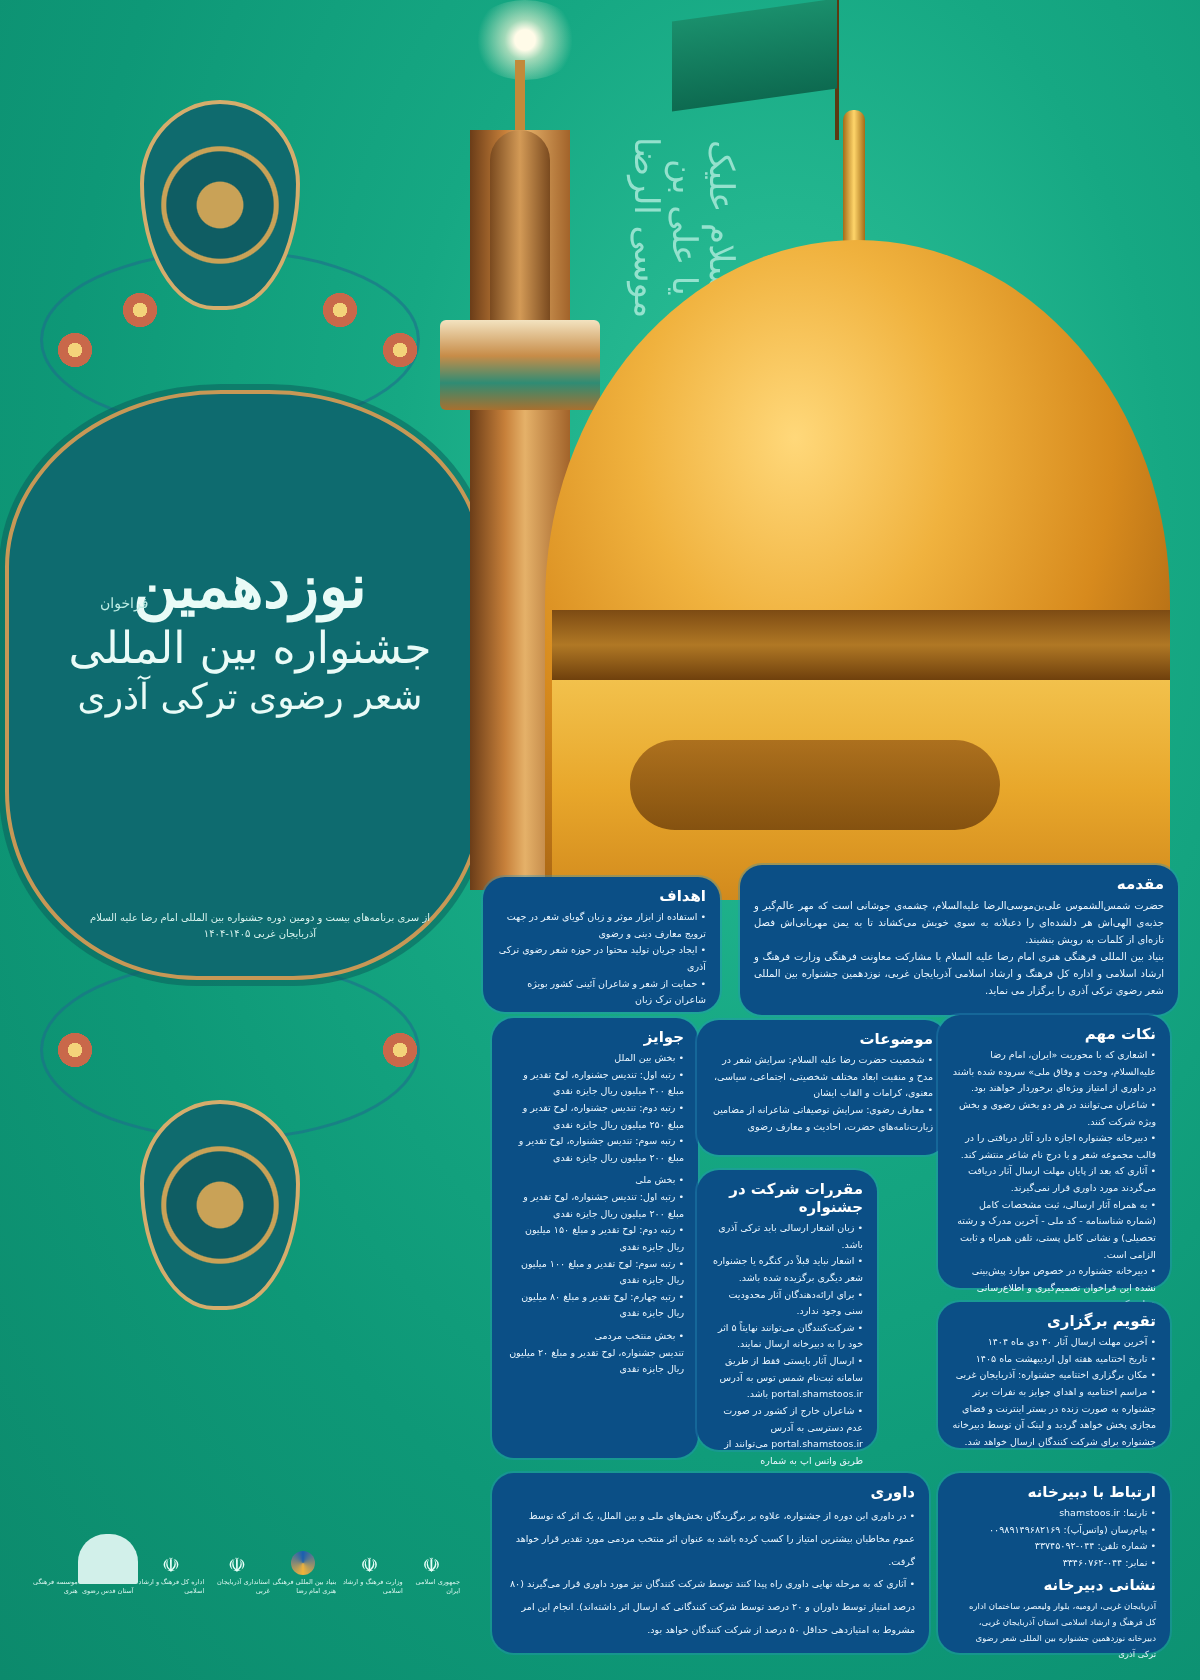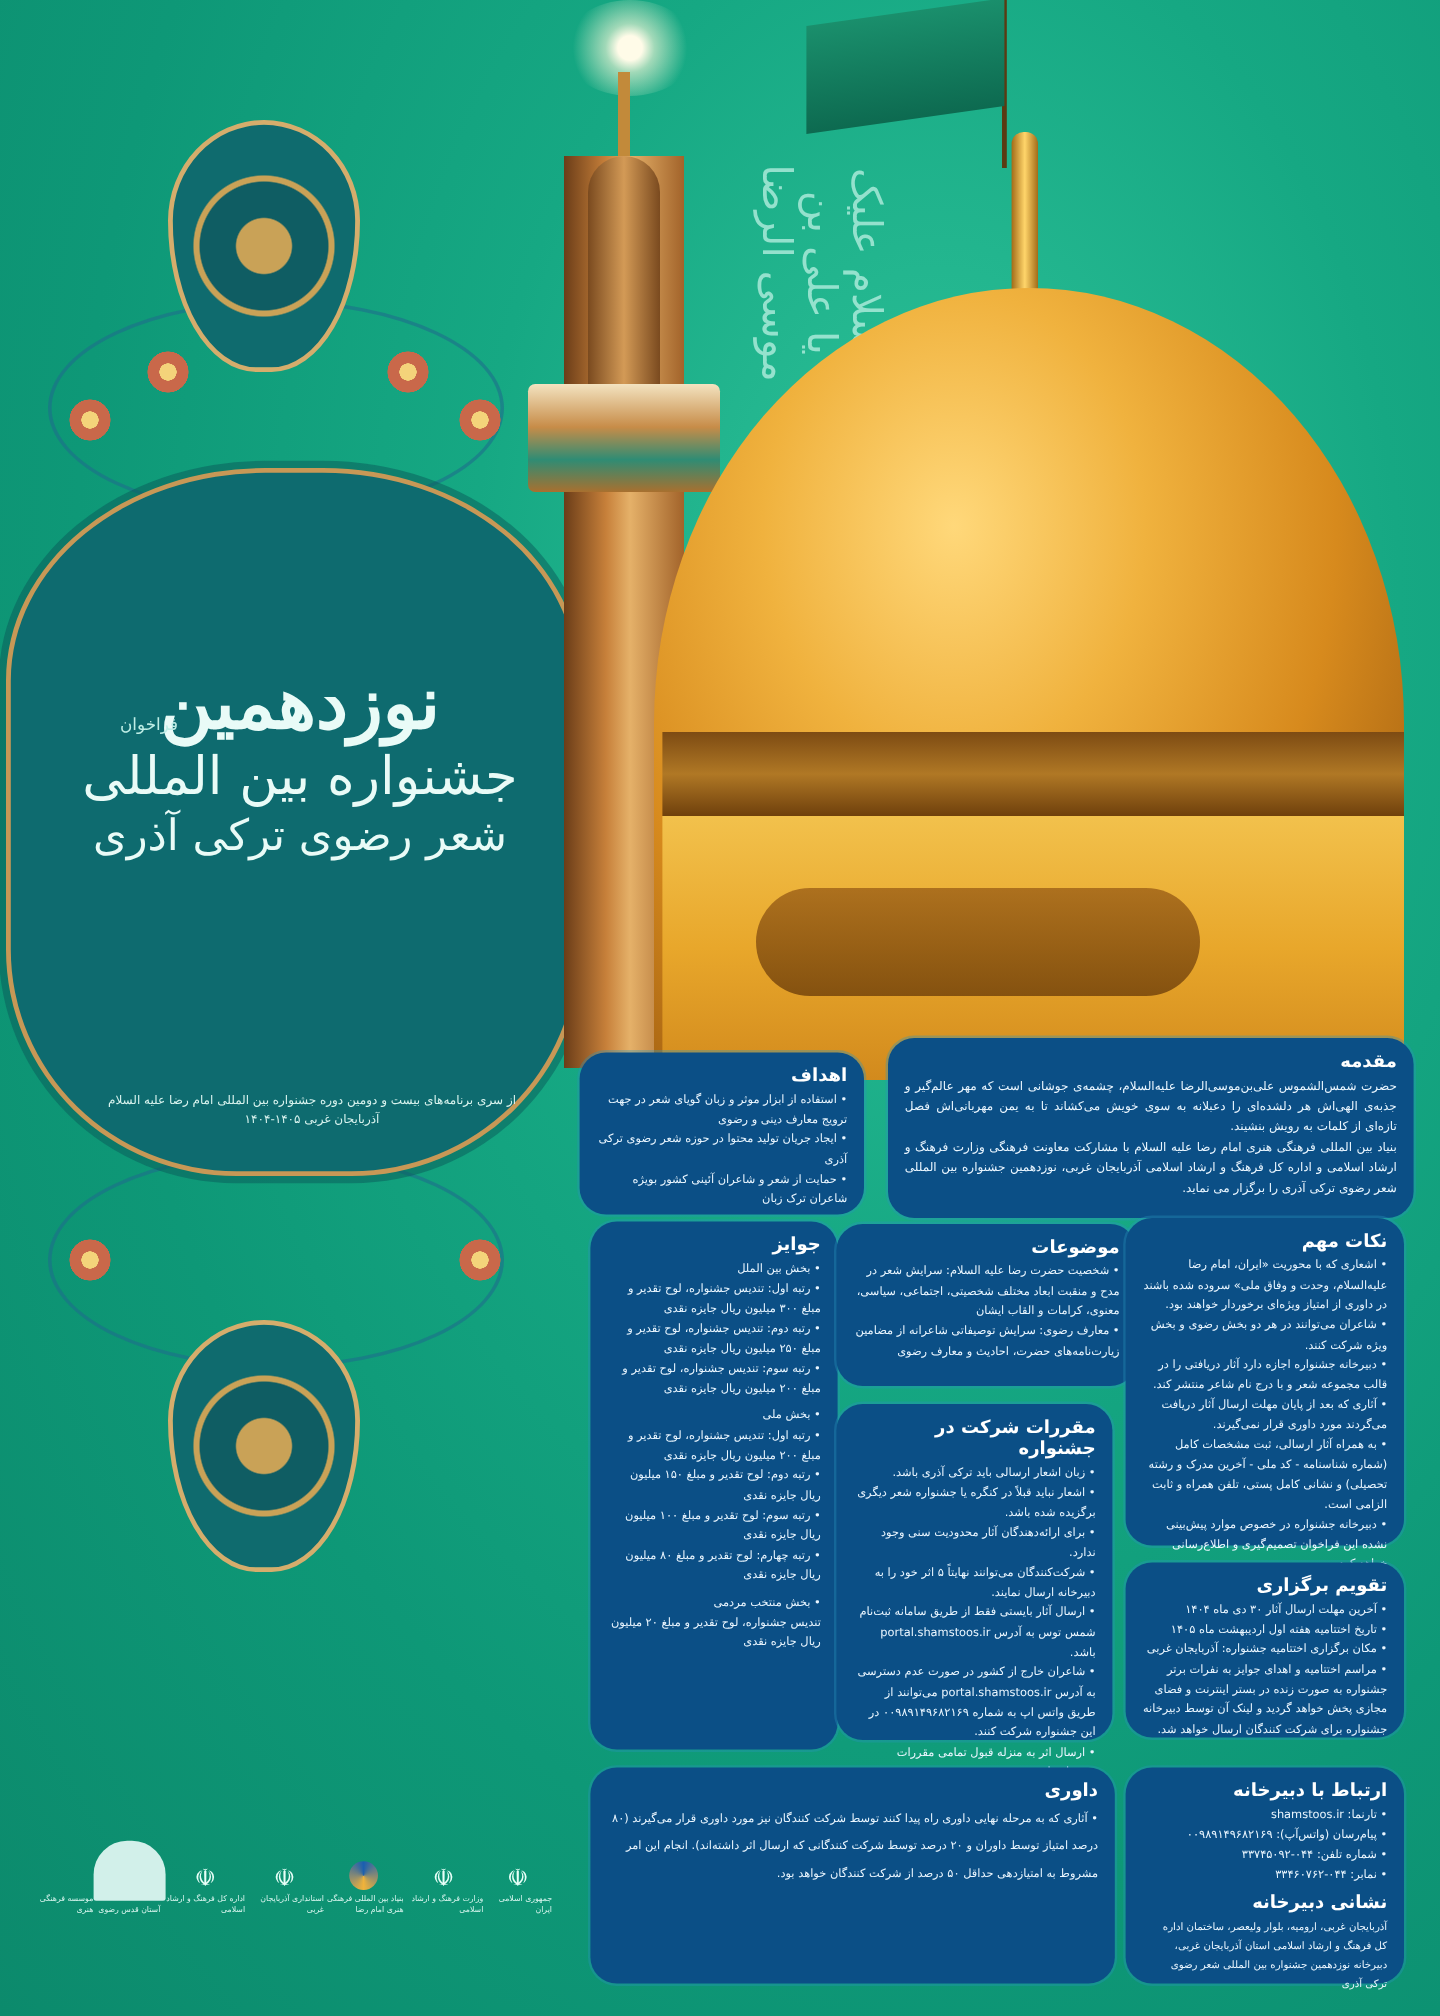--- a/index.html
+++ b/index.html
@@ -94,21 +94,21 @@
   .box ul { list-style: none; }
   .box li::before { content: "• "; }
   .box li.section { margin-top: 6px; }
 
   .box-intro { left: 740px; top: 865px; width: 438px; height: 150px; }
   .box-intro p { font-size: 10px; line-height: 1.7; text-align: justify; }
   .box-goals { left: 483px; top: 877px; width: 237px; height: 135px; }
 
   .box-prizes { left: 492px; top: 1018px; width: 206px; height: 440px; }
   .box-topics { left: 697px; top: 1020px; width: 250px; height: 135px; }
-  .box-rules { left: 697px; top: 1170px; width: 230px; height: 280px; }
+  .box-rules { left: 697px; top: 1170px; width: 180px; height: 280px; }
   .box-notes { left: 938px; top: 1015px; width: 232px; height: 273px; }
   .box-calendar { left: 938px; top: 1302px; width: 232px; height: 146px; }
   .box-judging { left: 492px; top: 1473px; width: 437px; height: 180px; }
   .box-judging li { line-height: 2.4; }
   .box-contact { left: 938px; top: 1473px; width: 232px; height: 180px; padding-left: 25px; }
   .box-contact h3.second { margin-top: 4px; }
   .box-contact .addr { font-size: 8.5px; line-height: 1.9; }
 
   
   .logos { position: absolute; left: 20px; top: 1525px; width: 440px; height: 70px; display: flex; flex-direction: row-reverse; justify-content: space-between; align-items: flex-end; }
@@ -231,20 +231,21 @@
       <li>آخرین مهلت ارسال آثار ۳۰ دی ماه ۱۴۰۴</li>
       <li>تاریخ اختتامیه هفته اول اردیبهشت ماه ۱۴۰۵</li>
       <li>مکان برگزاری اختتامیه جشنواره: آذربایجان غربی</li>
       <li>مراسم اختتامیه و اهدای جوایز به نفرات برتر جشنواره به صورت زنده در بستر اینترنت و فضای مجازی پخش خواهد گردید و لینک آن توسط دبیرخانه جشنواره برای شرکت کنندگان ارسال خواهد شد.</li>
     </ul>
   </div>
 
   <div class="box box-judging">
     <h3>داوری</h3>
     <ul>
+      <li>در داوری این دوره از جشنواره، علاوه بر برگزیدگان بخش‌های ملی و بین الملل، یک اثر که توسط عموم مخاطبان بیشترین امتیاز را کسب کرده باشد به عنوان اثر منتخب مردمی مورد تقدیر قرار خواهد گرفت.</li>
       <li>آثاری که به مرحله نهایی داوری راه پیدا کنند توسط شرکت کنندگان نیز مورد داوری قرار می‌گیرند (۸۰ درصد امتیاز توسط داوران و ۲۰ درصد توسط شرکت کنندگانی که ارسال اثر داشته‌اند). انجام این امر مشروط به امتیازدهی حداقل ۵۰ درصد از شرکت کنندگان خواهد بود.</li>
     </ul>
   </div>
 
   <div class="box box-contact">
     <h3>ارتباط با دبیرخانه</h3>
     <ul>
       <li><span>تارنما:</span> <span dir="ltr">shamstoos.ir</span></li>
       <li><span>پیام‌رسان (واتس‌آپ):</span> <span>۰۰۹۸۹۱۴۹۶۸۲۱۶۹</span></li>
       <li><span>شماره تلفن:</span> <span>۰۴۴-۳۳۷۴۵۰۹۲</span></li>

